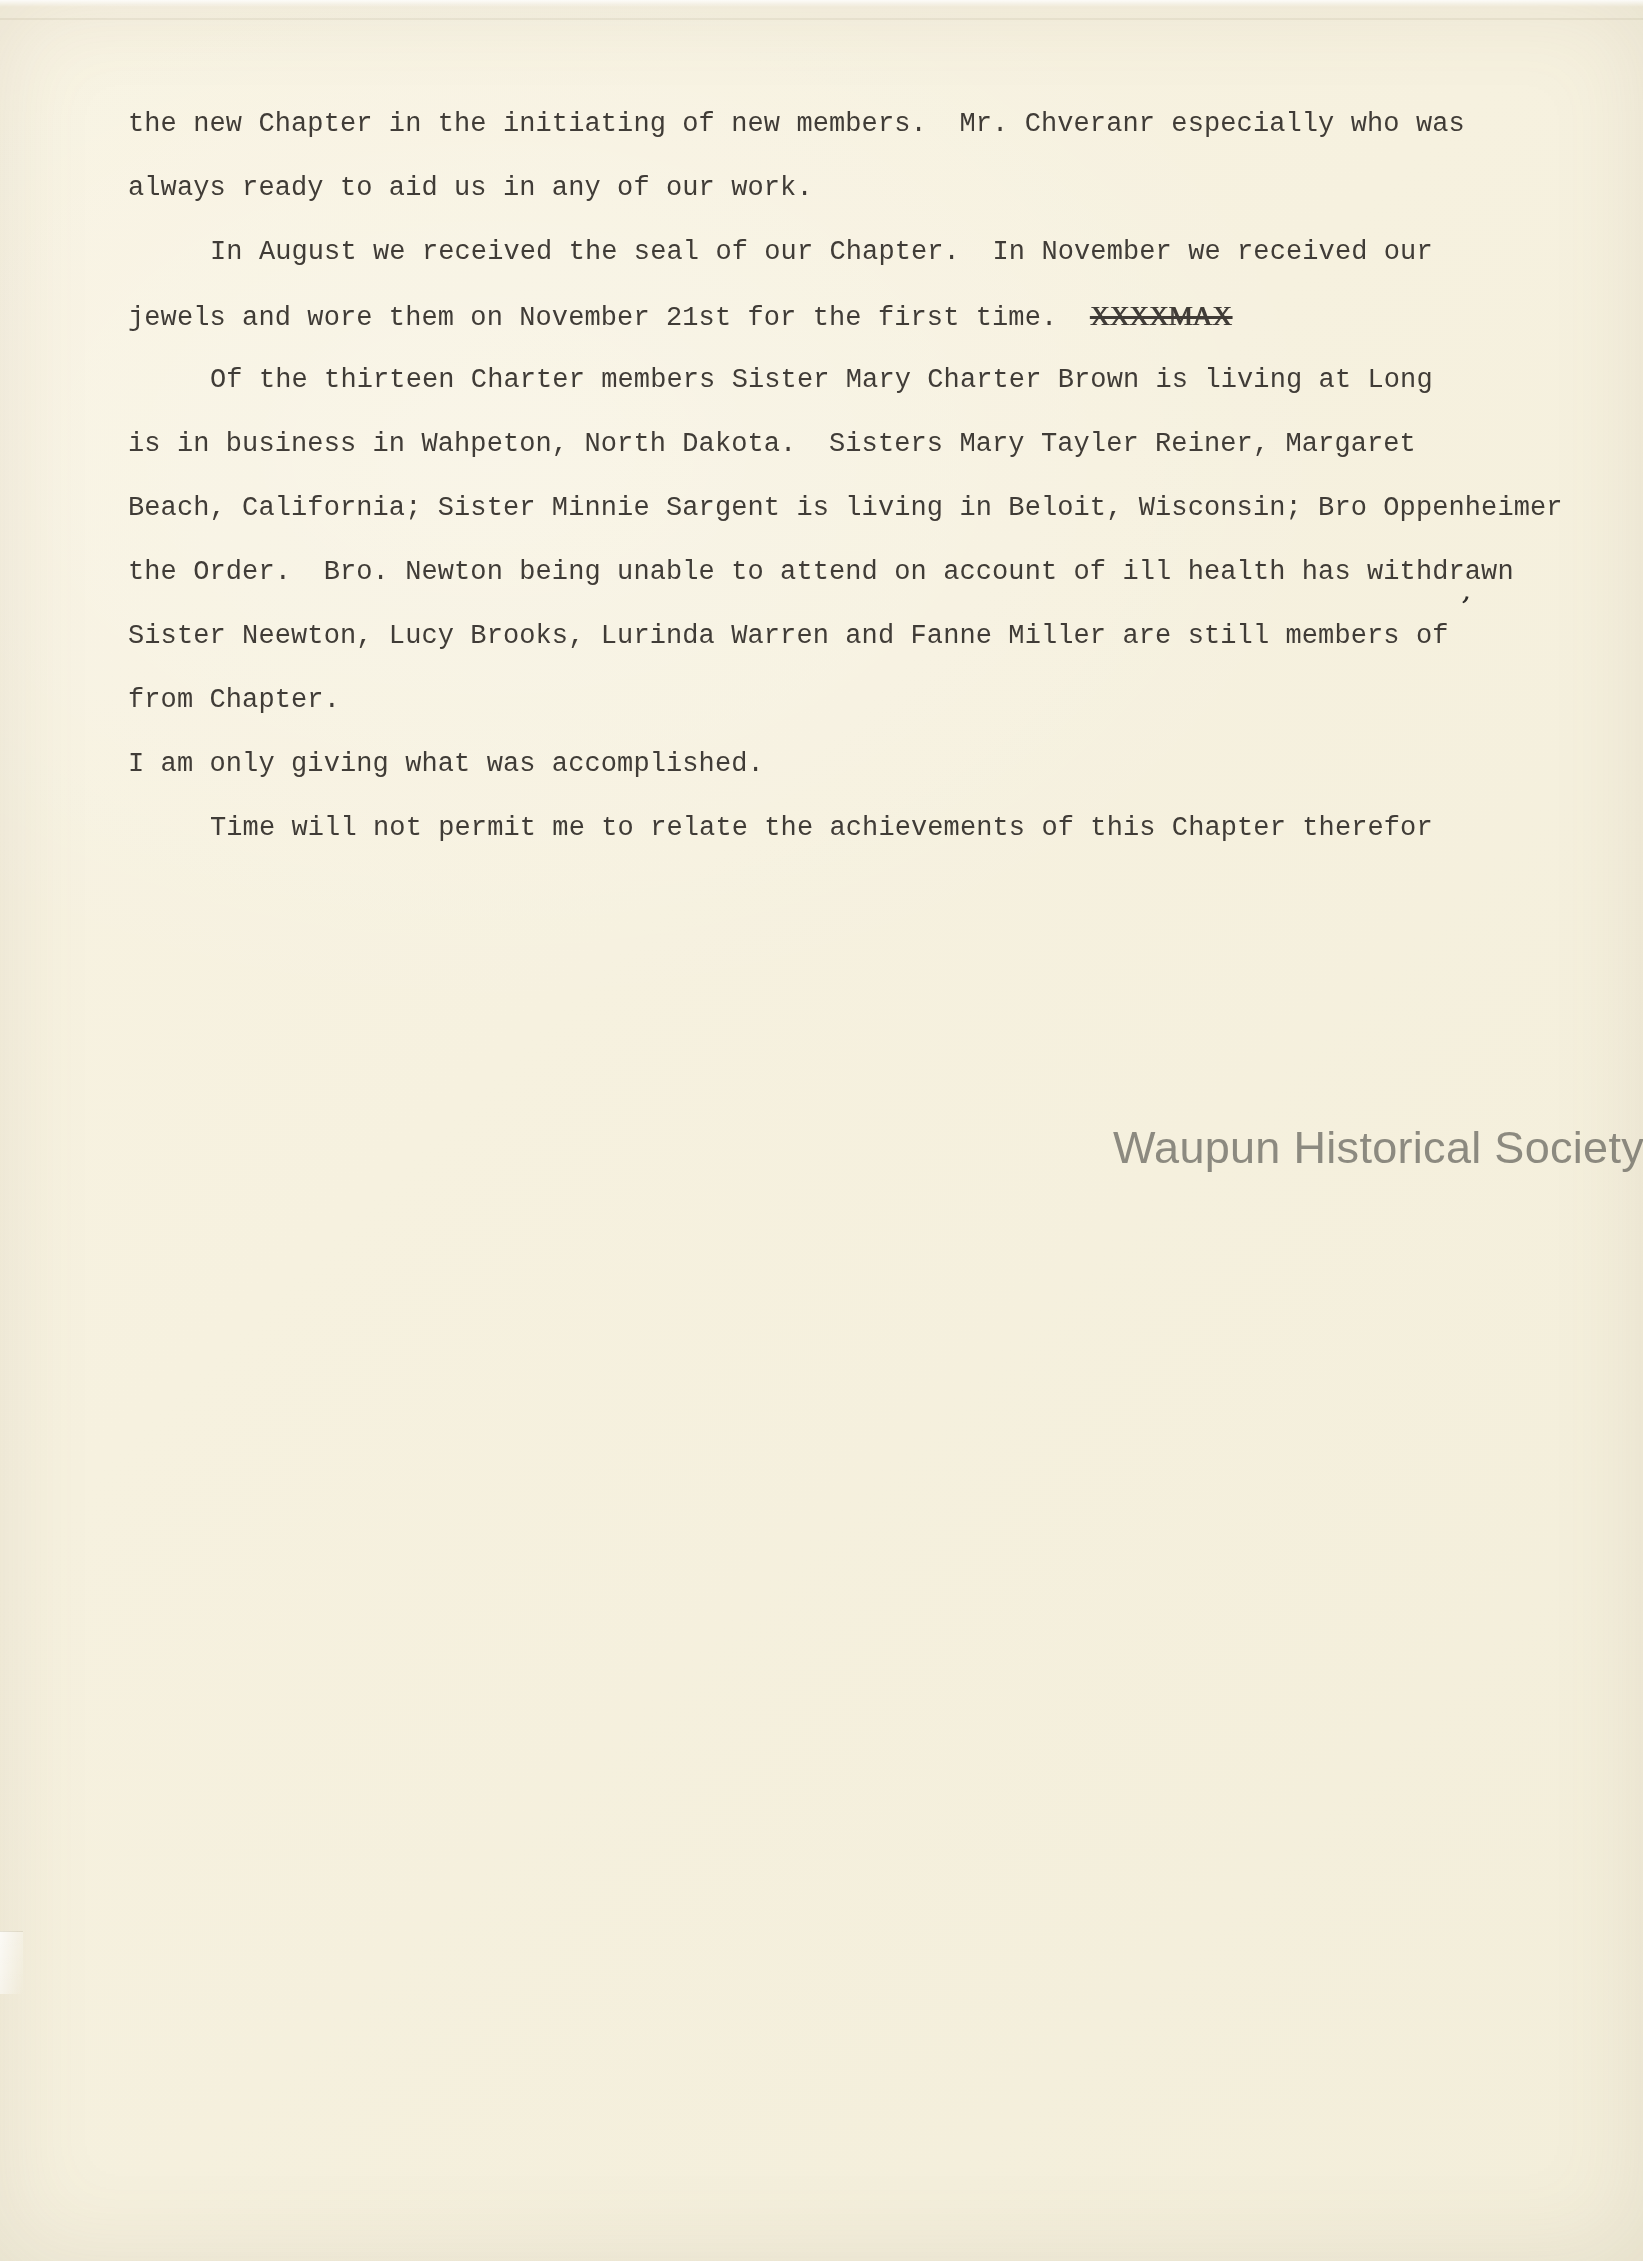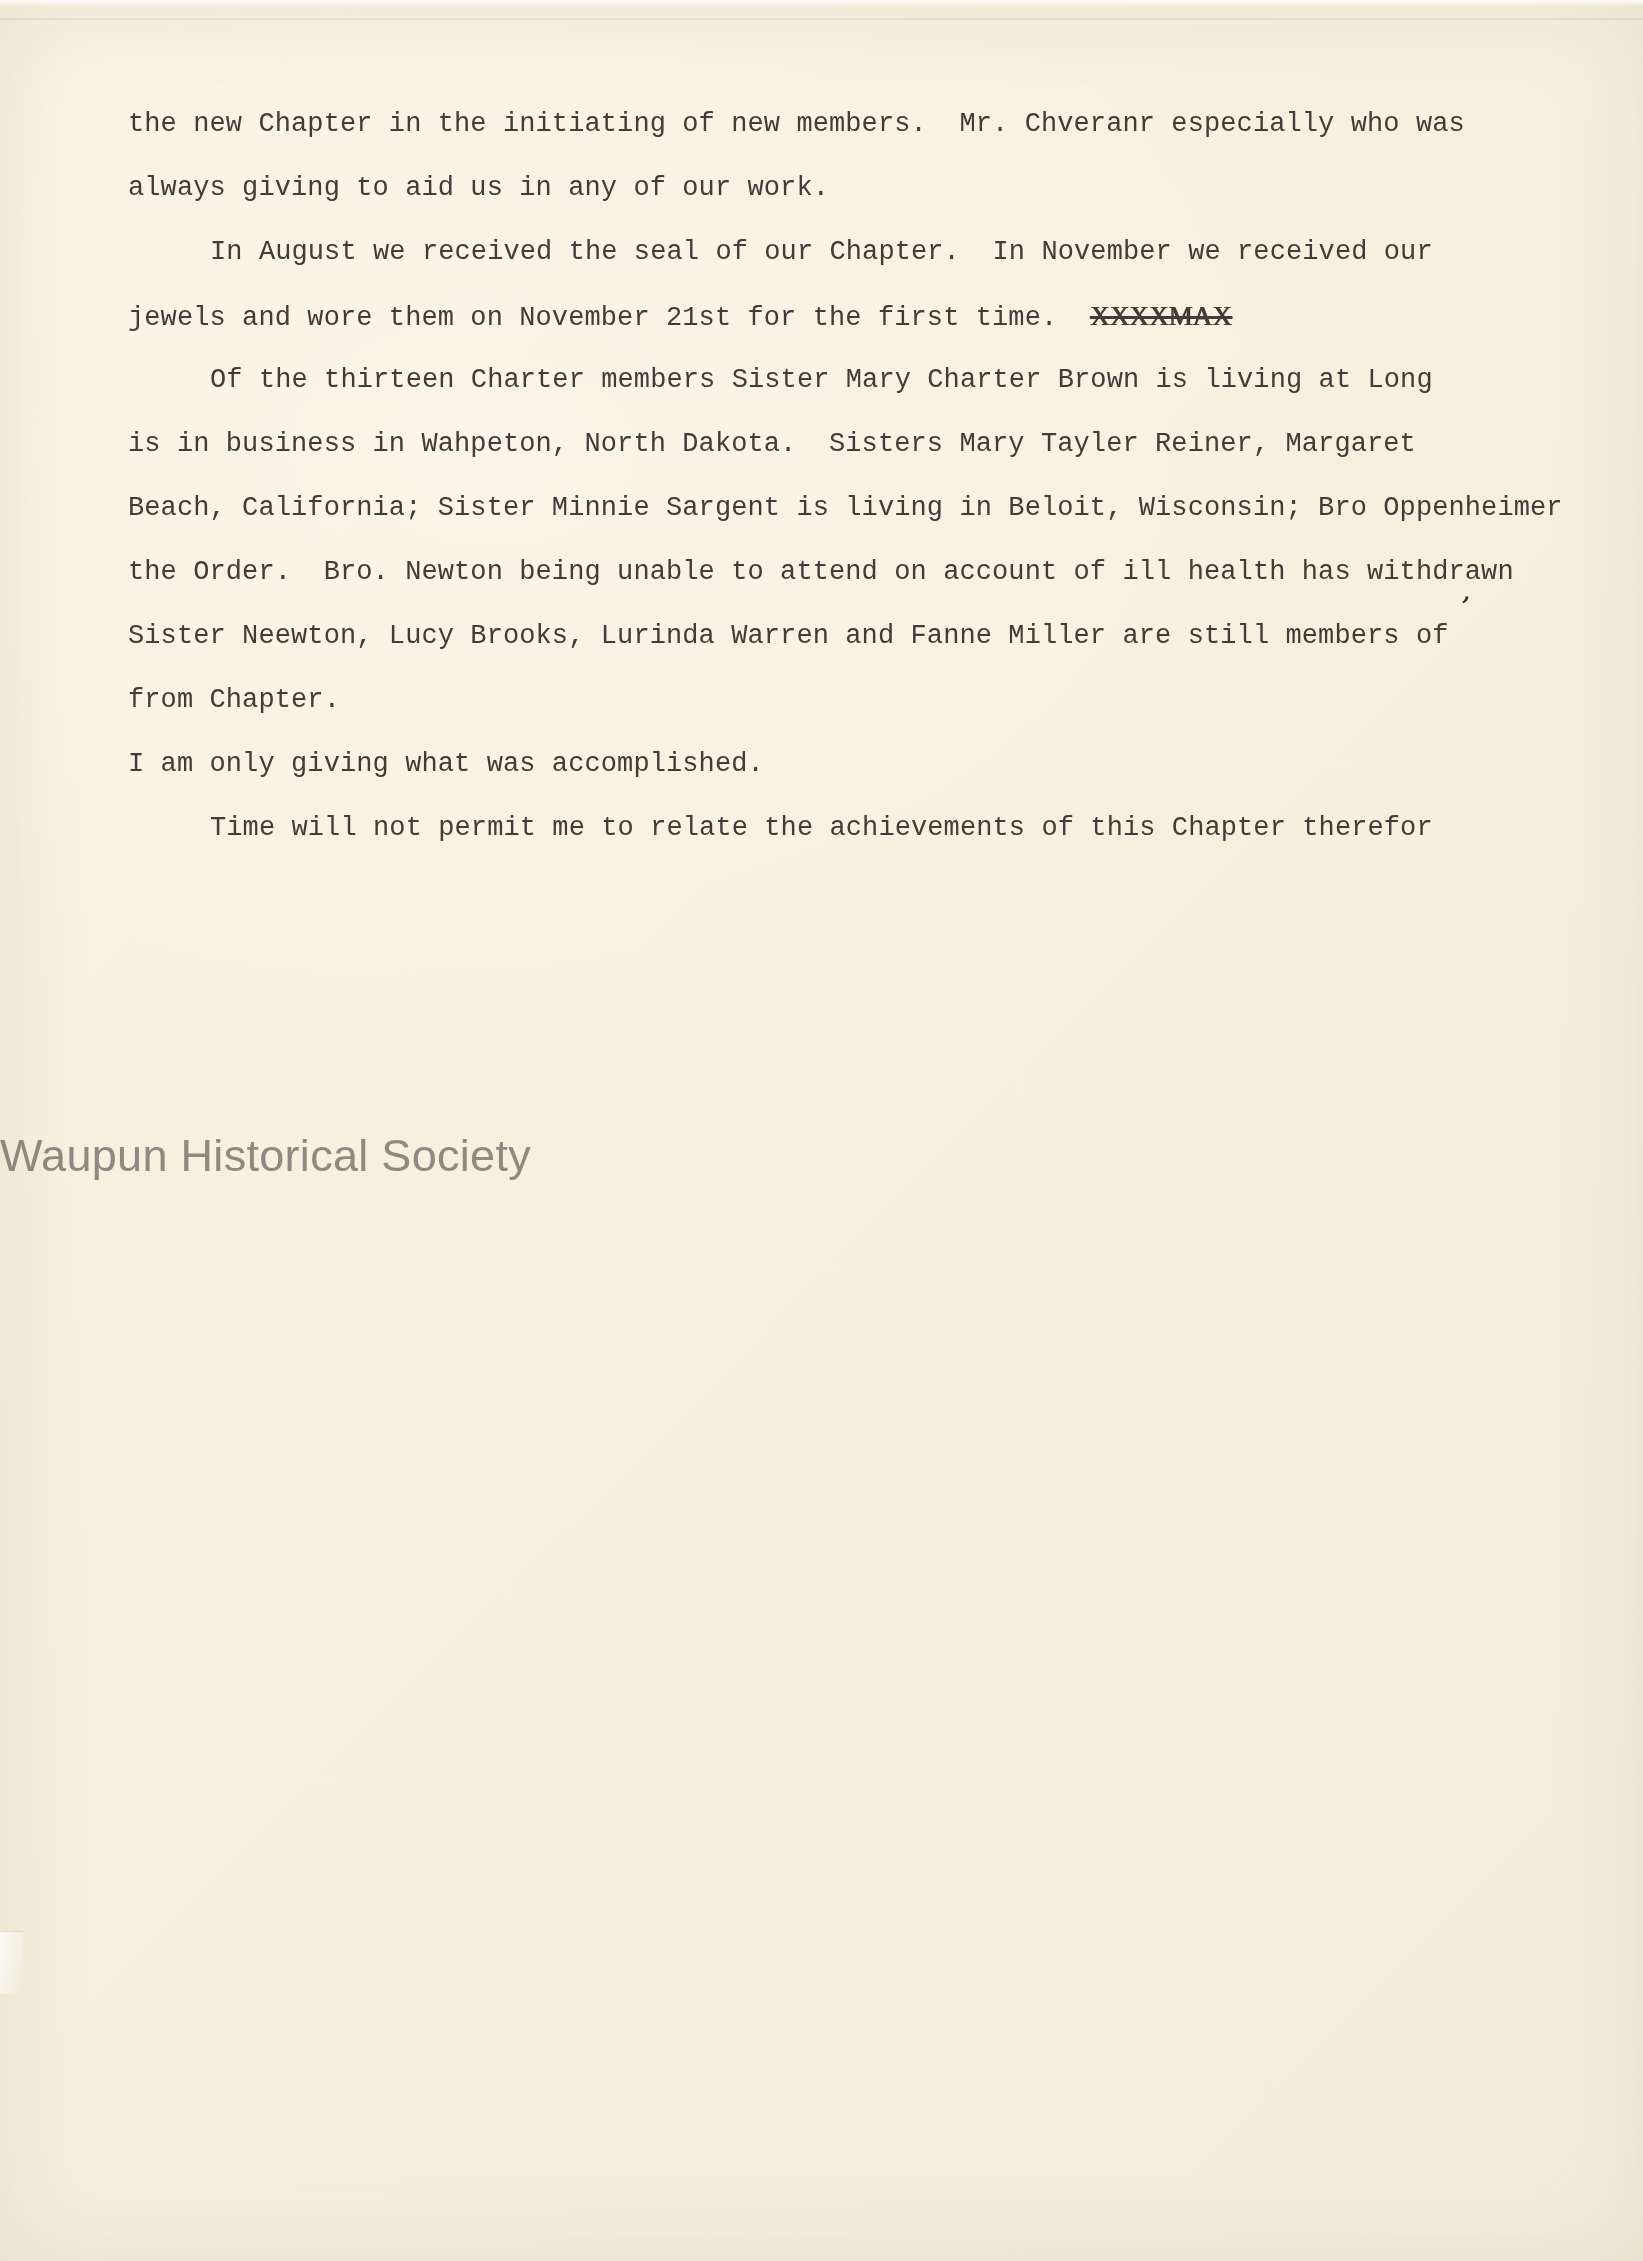--- a/index.html
+++ b/index.html
@@ -74,42 +74,41 @@
     font-size: 30px;
     color: #2f2d2a;
     transform: rotate(12deg);
     font-family: "DejaVu Serif", serif;
   }
   .watermark {
     position: absolute;
     top: 1122px;
     left: 0;
     width: 100%;
-    text-align: left;
+    text-align: right;
     font-family: "Liberation Sans", sans-serif;
     font-size: 45px;
     font-weight: 400;
     color: rgba(100, 98, 92, 0.72);
     letter-spacing: 0.3px;
-    margin-top: 8px;
   }
 </style>
 </head>
 <body>
 
 <div class="page">
   <div class="top-edge"></div>
   <div class="top-crease"></div>
   <div class="left-fold"></div>
 
   <div class="text-block">
 
     <div class="para">
       <div class="line">the new Chapter in the initiating of new members.  Mr. Chveranr especially who was</div>
-      <div class="line">always giving to aid us in any of our work.</div>
+      <div class="line">always ready to aid us in any of our work.</div>
     </div>
 
     <div class="para">
       <div class="line indent">In August we received the seal of our Chapter.  In November we received our</div>
       <div class="line"><span>jewels and wore them on November 21st for the first time.  </span><span class="strike">XXXXMAX</span></div>
     </div>
 
     <div class="para">
       <div class="line indent">Of the thirteen Charter members Sister Mary Charter Brown is living at Long</div>
       <div class="line">is in business in Wahpeton, North Dakota.  Sisters Mary Tayler Reiner, Margaret</div>

